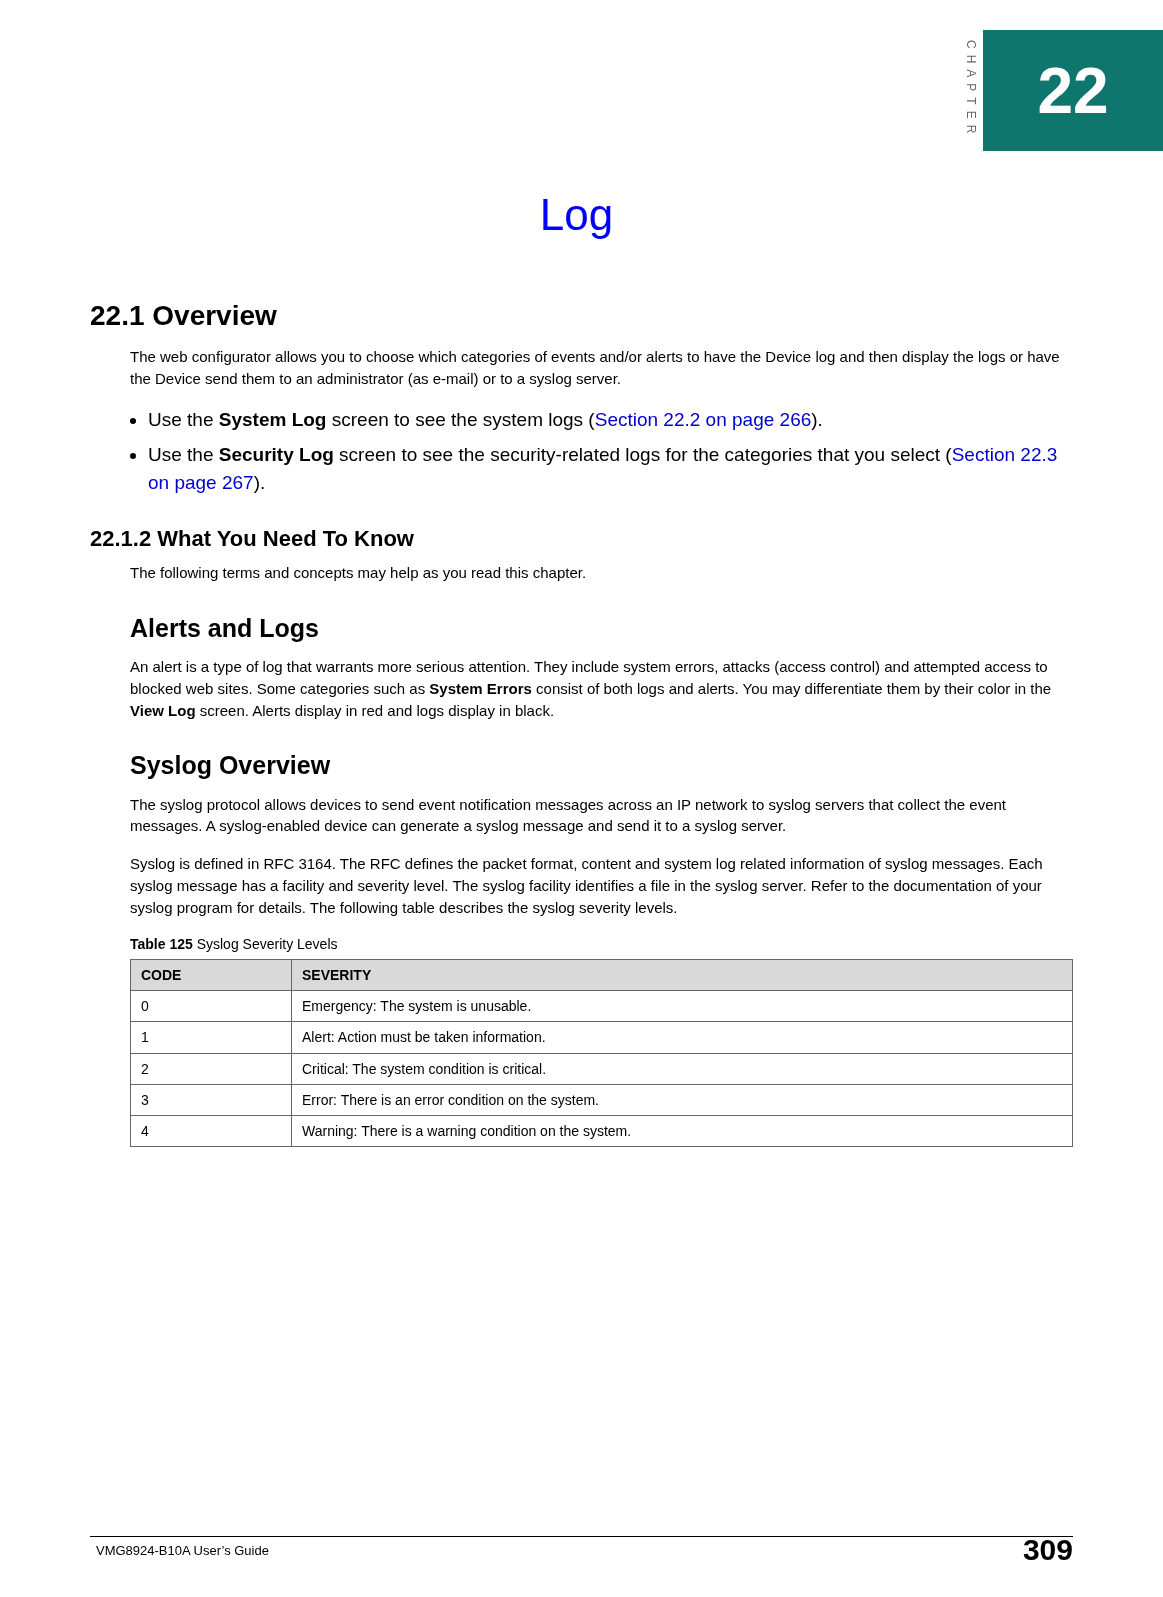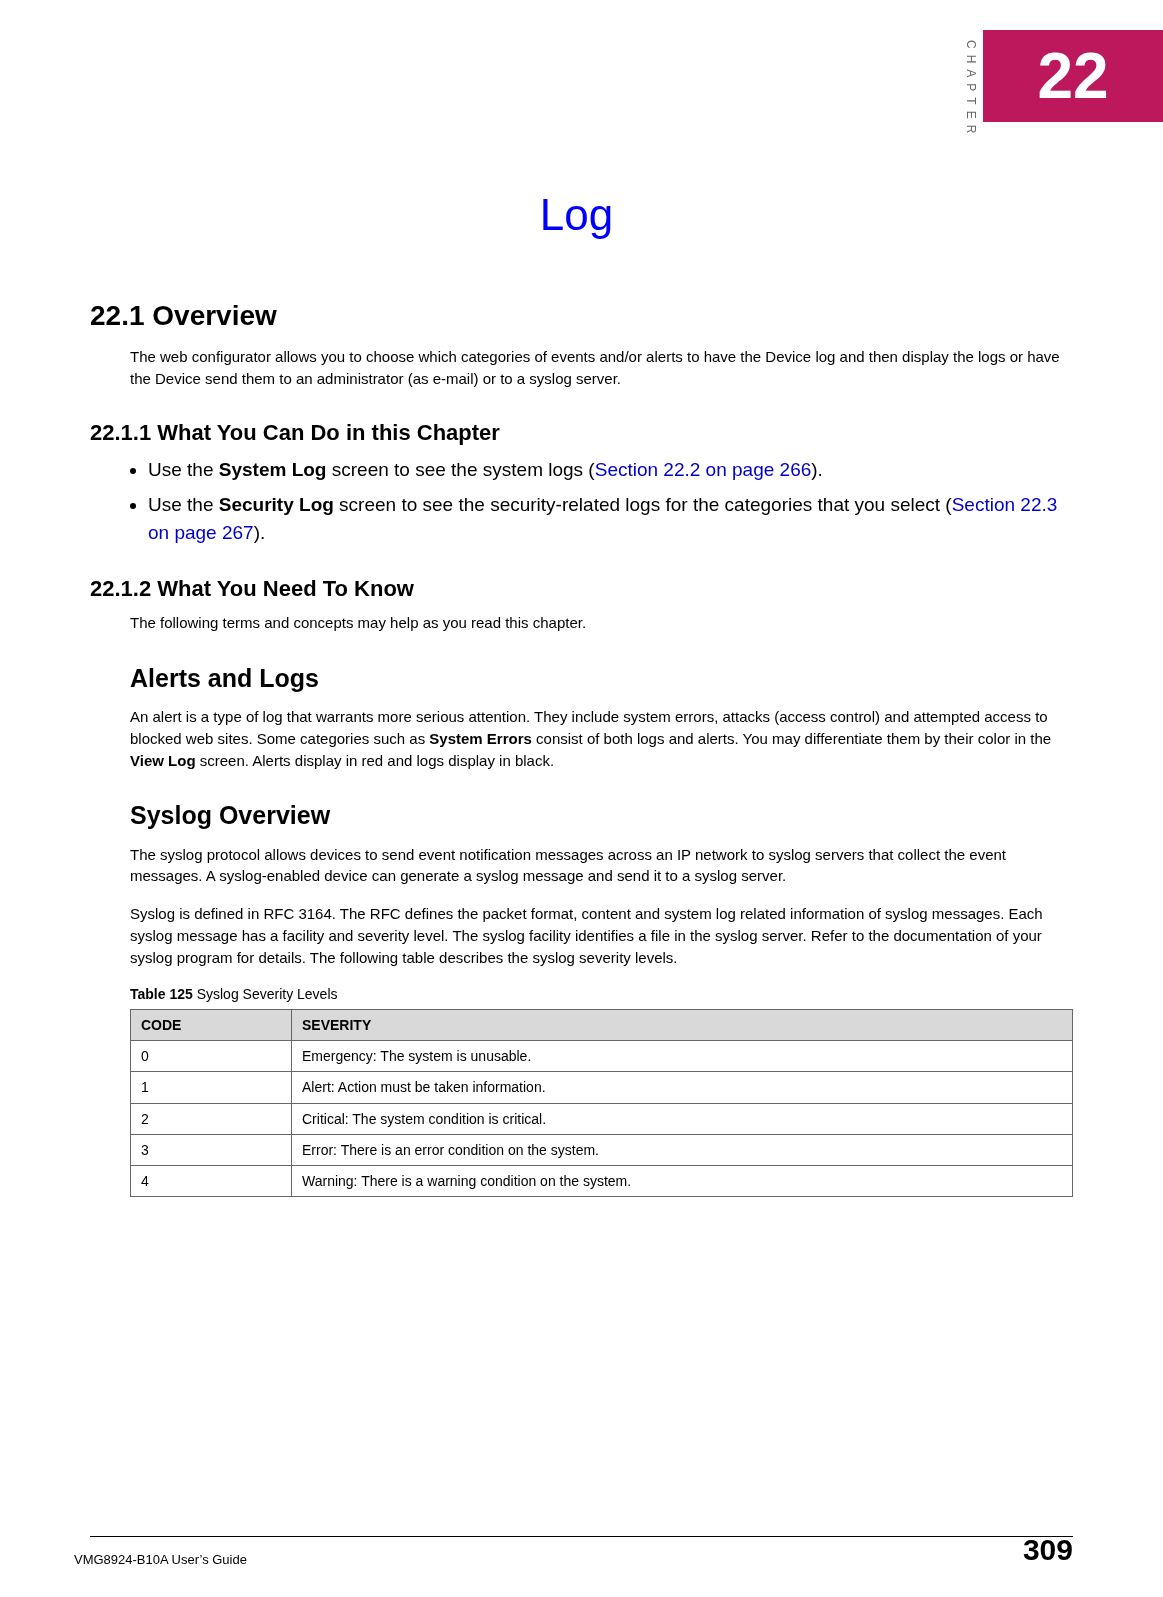--- a/index.html
+++ b/index.html
@@ -15,22 +15,22 @@
     width: 1163px;
     height: 1597px;
     box-sizing: border-box;
     padding: 30px 90px 40px 90px;
   }
   .chapter-box {
     position: absolute;
     top: 30px;
     right: 0;
     width: 180px;
-    height: 92px;
-    background: #be185d;
+    height: 121px;
+    background: #0f766e;
     color: #fff;
     font-size: 64px;
     font-weight: bold;
     display: flex;
     align-items: center;
     justify-content: center;
     font-family: Arial, Helvetica, sans-serif;
   }
   .chapter-label-vertical {
     position: absolute;
@@ -101,25 +101,25 @@
   }
   table.severity th {
     background: #d9d9d9;
     font-family: Arial, Helvetica, sans-serif;
     font-weight: bold;
   }
   table.severity th.code-col { width: 140px; }
   .footer {
     position: absolute;
     bottom: 30px;
-    left: 74px;
+    left: 96px;
     right: 90px;
     display: flex;
     justify-content: space-between;
-    align-items: flex-end;
+    align-items: center;
     font-size: 14px;
     gap: 29px;
   }
   .footer-line {
     position: absolute;
     bottom: 60px;
     left: 90px;
     right: 90px;
     border-top: 1px solid #000;
   }
@@ -139,21 +139,20 @@
   <div class="chapter-label-vertical">CHAPTER</div>
   <div class="chapter-box">22</div>
 
   <div class="chapter-title">Log</div>
 
   <h1 class="section">22.1  Overview</h1>
   <div class="body-text">
     <p>The web configurator allows you to choose which categories of events and/or alerts to have the Device log and then display the logs or have the Device send them to an administrator (as e-mail) or to a syslog server.</p>
   </div>
 
-  <h2 class="subsection">22.1.1  What You Can Do in this Chapter</h2>
   <div class="body-text">
     <ul class="bullets">
       <li>
         <span>Use the </span><b class="inline">System Log</b><span> screen to see the system logs (</span><span class="xref">Section 22.2 on page 266</span><span>).</span>
       </li>
       <li>
         <span>Use the </span><b class="inline">Security Log</b><span> screen to see the security-related logs for the categories that you select (</span><span class="xref">Section 22.3 on page 267</span><span>).</span>
       </li>
     </ul>
   </div>

